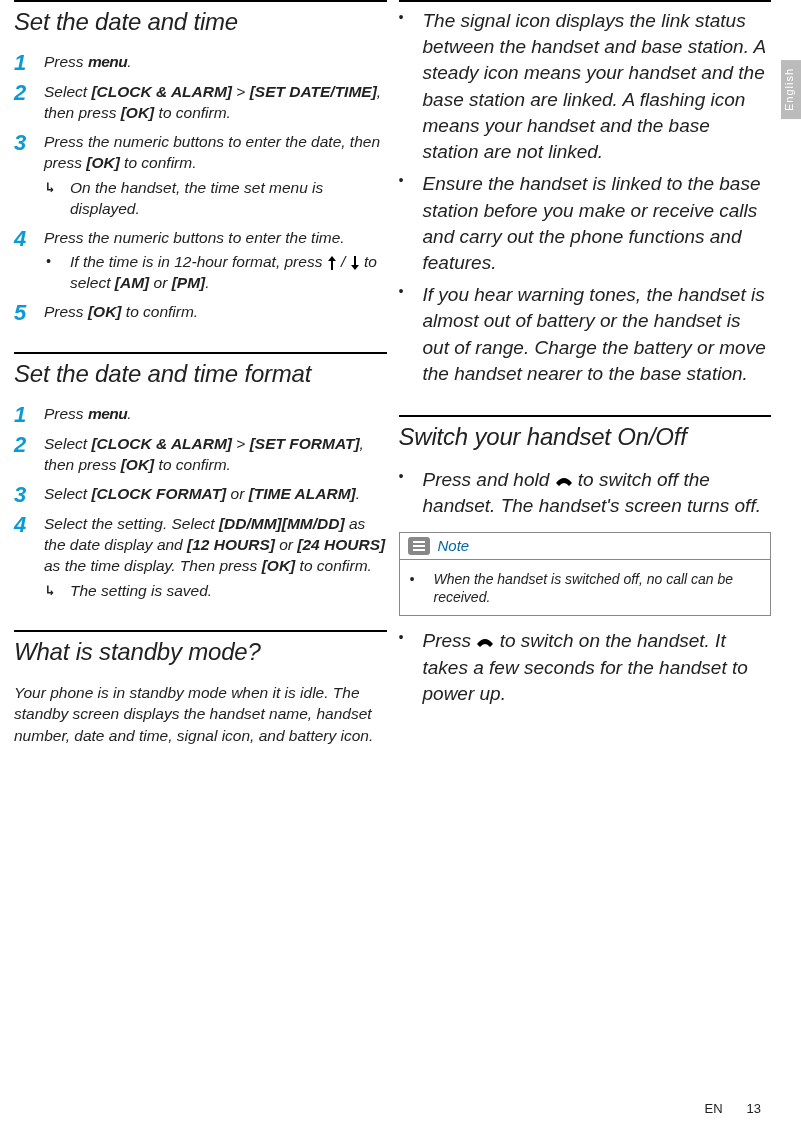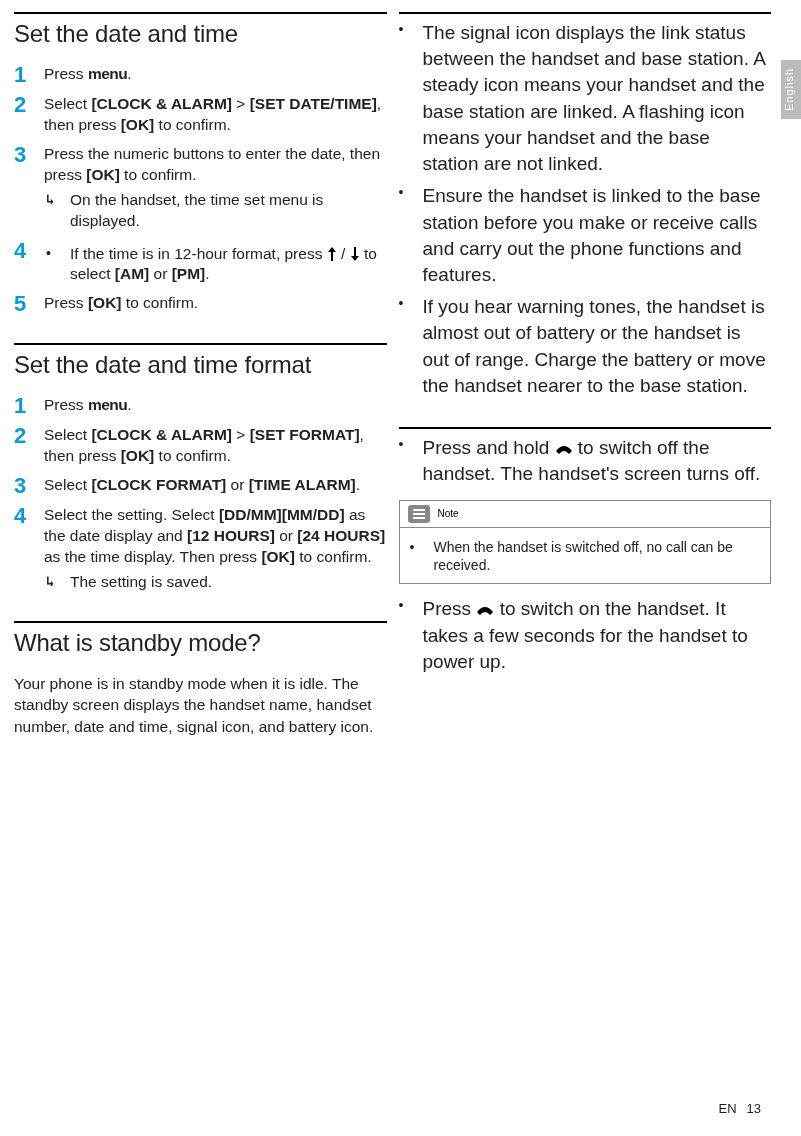--- a/index.html
+++ b/index.html
@@ -8,21 +8,22 @@
     height: 1136px;
     background: #fff;
     font-family: "Gill Sans", "Gill Sans MT", "Trebuchet MS", sans-serif;
     color: #222;
     position: relative;
     font-weight: 300;
   }
   .page {
     display: flex;
     gap: 12px;
-    padding: 12px 30px 0 14px;
+    padding: 0 30px 0 14px;
+    font-style: italic;
   }
   .col {
     flex: 1 1 0;
     min-width: 0;
   }
   .section { margin-bottom: 28px; }
   .rule { height: 2px; background: #000; width: 100%; margin-bottom: 6px; }
   .h2 {
     font-size: 24px;
     font-weight: 400;
@@ -48,22 +49,22 @@
   .bullet-body { flex: 1; font-size: 19px; line-height: 1.38; }
   .para { font-size: 15.5px; line-height: 1.38; margin-bottom: 6px; }
   b, strong { font-weight: 600; }
   .note-box {
     border: 1px solid #888;
     margin: 12px 0;
   }
   .note-head {
     display: flex; align-items: center; gap: 8px;
     padding: 4px 8px;
-    color: #000000;
-    font-size: 10px;
+    color: #0369a1;
+    font-size: 15px;
   }
   .note-icon {
     width: 22px; height: 18px; background: #888;
     border-radius: 3px;
     display: flex; flex-direction: column; justify-content: center; align-items: center;
     gap: 2px;
   }
   .note-icon span { display:block; width: 12px; height: 2px; background:#fff; }
   .note-body { border-top: 1px solid #888; padding: 6px 10px 8px; font-size: 14px; line-height: 1.35; }
   .note-body .sub { margin-left: 0; }
@@ -77,21 +78,21 @@
     color: #fff;
     font-size: 11px;
     text-align: center;
     padding: 8px 2px;
     letter-spacing: 1px;
   }
   .footer {
     position: absolute;
     bottom: 20px; right: 40px;
     font-size: 13px;
-    display: flex; gap: 10px; align-items: center;
+    display: flex; gap: 24px; align-items: center;
   }
   .footer .lang { font-weight: 400; }
   .ic { display:inline-block; vertical-align: middle; }
   .menu-word { font-weight: 900; letter-spacing: -0.5px; }
   .arrow-ret { font-family: monospace; font-weight: bold; }
 </style>
 </head>
 <body>
 
 <div class="sidebar-tab">English</div>
@@ -122,20 +123,21 @@
             <span>Press the numeric buttons to enter the date, then press </span><b>[OK]</b><span> to confirm.</span>
             <div class="sub">
               <span class="sub-mark arrow-ret">↳</span>
               <span>On the handset, the time set menu is displayed.</span>
             </div>
           </span>
         </li>
         <li class="num-item">
           <span class="num">4</span>
           <span class="li-body">
+            <span>Press the numeric buttons to enter the time.</span>
             <div class="sub">
               <span class="sub-mark">•</span>
               <span>
                 <span>If the time is in 12-hour format, press </span>
                 <svg class="ic" width="10" height="14" viewBox="0 0 10 14">
                     <path d="M5 0 L9 5 L6 5 L6 14 L4 14 L4 5 L1 5 Z" fill="#000"></path>
                   </svg>
                 <span> / </span>
                 <svg class="ic" width="10" height="14" viewBox="0 0 10 14">
                     <path d="M5 14 L9 9 L6 9 L6 0 L4 0 L4 9 L1 9 Z" fill="#000"></path>
@@ -211,20 +213,21 @@
         </li>
         <li class="bullet-item">
           <span class="bullet-mark">•</span>
           <span class="bullet-body">If you hear warning tones, the handset is almost out of battery or the handset is out of range. Charge the battery or move the handset nearer to the base station.</span>
         </li>
       </ul>
     </div>
 
     <div class="section">
       <div class="rule"></div>
+      <div class="h2">Switch your handset On/Off</div>
       <ul class="bullets">
         <li class="bullet-item">
           <span class="bullet-mark">•</span>
           <span class="bullet-body">
             <span>Press and hold </span>
             <svg class="ic" width="18" height="12" viewBox="0 0 18 12">
                 <path d="M1 8 Q9 -2 17 8 L14 11 Q9 5 4 11 Z" fill="#000"></path>
               </svg>
             <span> to switch off the handset. The handset's screen turns off.</span>
           </span>

